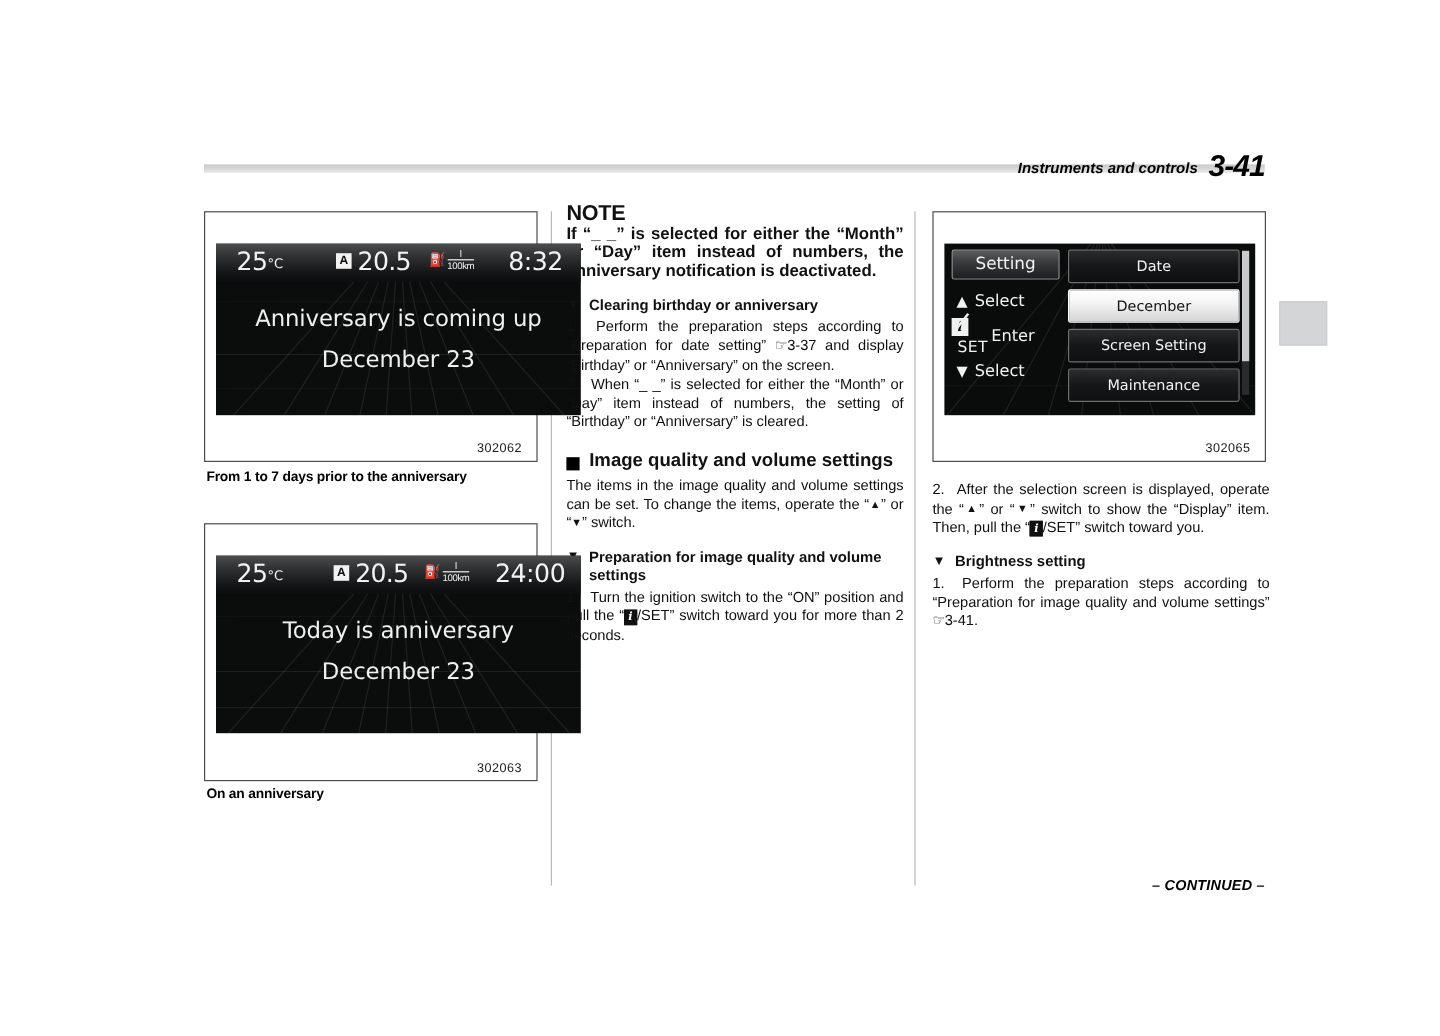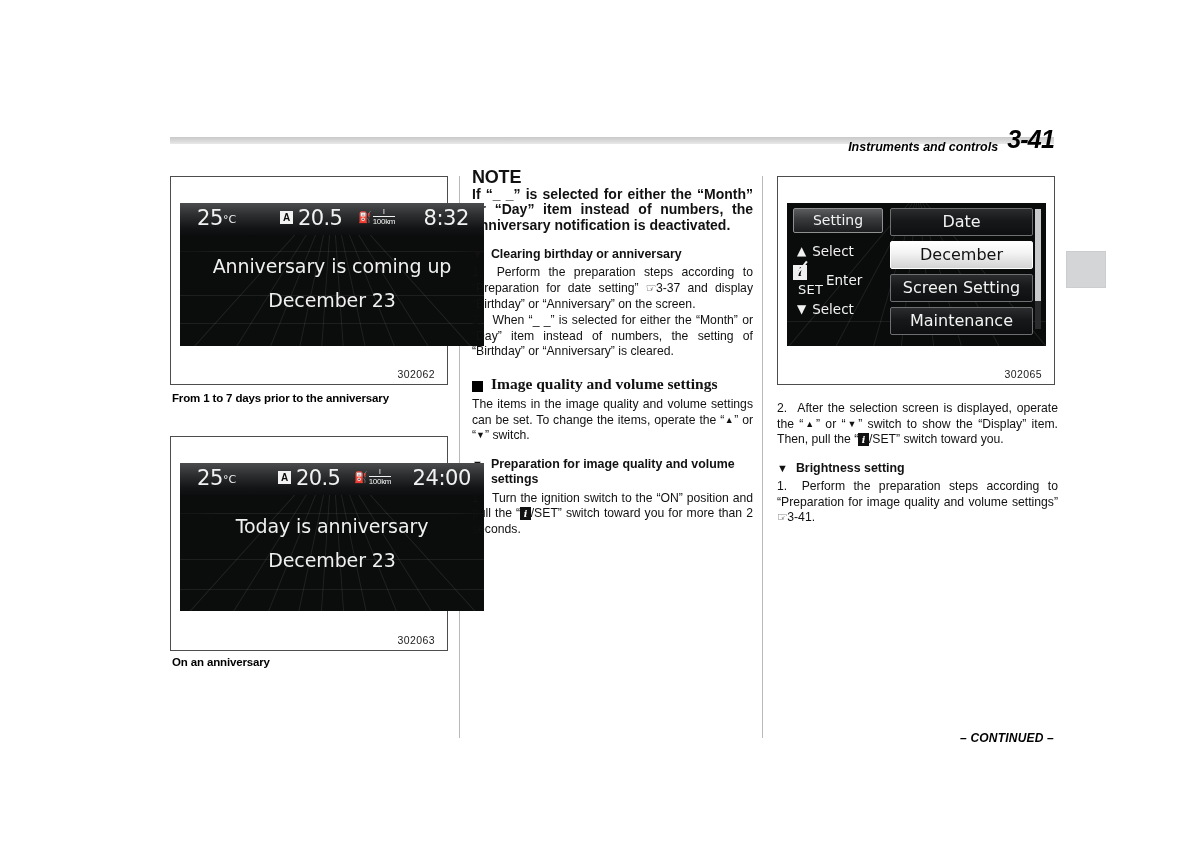--- a/index.html
+++ b/index.html
@@ -23,21 +23,21 @@
     top: 137px;
     width: 884px;
     height: 7px;
     background: linear-gradient(to bottom, #c9c9c9 0%, #d6d6d6 45%, #e8e8e8 100%);
   }
   #page-number-wrap {
     position: absolute;
     right: 146px;
     top: 125px;
     display: flex;
-    align-items: flex-end;
+    align-items: center;
     gap: 9px;
   }
   #page-number-wrap .ptitle {
     font-size: 12.5px;
     font-weight: bold;
     font-style: italic;
     white-space: nowrap;
   }
   #page-number-wrap .pnum {
     font-size: 25px;
@@ -325,21 +325,21 @@
     z-index: 3;
   }
   .menu-item {
     height: 26px;
     line-height: 26px;
     text-align: center;
     border: 1px solid #6d6f70;
     border-radius: 2px;
     background: linear-gradient(to bottom, #2a2c2e 0%, #171819 45%, #0e0f10 100%);
     color: #f2f2f2;
-    font-size: 16px;
+    font-size: 12px;
     margin-bottom: 5px;
     font-family: "DejaVu Sans", sans-serif;
   }
   .menu-item.selected {
     background: linear-gradient(to bottom, #ffffff 0%, #f4f4f4 40%, #d4d4d4 100%);
     color: #111;
     border-color: #ffffff;
   }
   .menu-scroll {
     position: absolute;
@@ -396,21 +396,20 @@
     flex: none;
   }
   .h2-head {
     display: flex;
     align-items: center;
     font-weight: bold;
     font-size: 15.5px;
     line-height: 18px;
     margin-top: 15px;
     margin-bottom: 4px;
-    font-family: Liberation Serif, serif;
   }
   .h2-head .sq {
     width: 11px;
     height: 11px;
     background: #000;
     margin-right: 8px;
     margin-top: 4px;
     flex: none;
   }
   .para {

